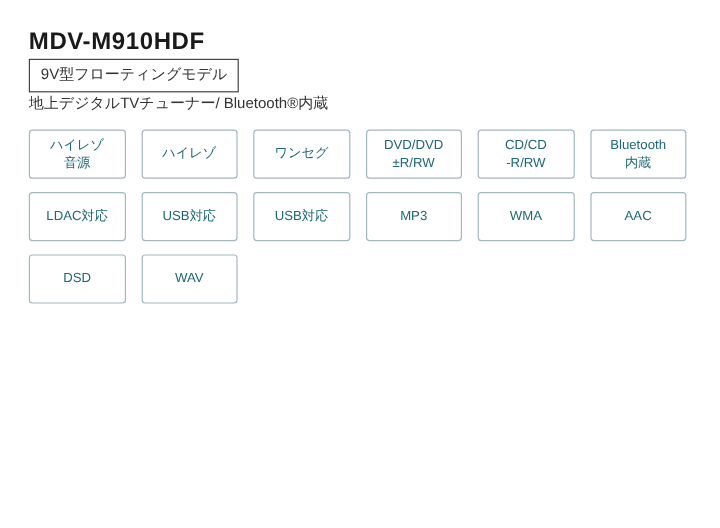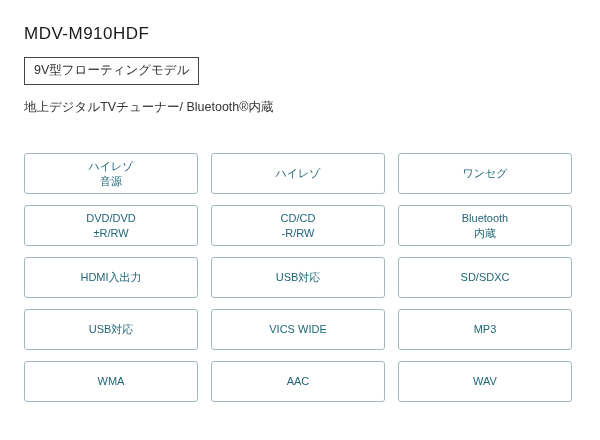--- a/index.html
+++ b/index.html
@@ -9,44 +9,43 @@
     --body-text:#333333;
   }
   *{box-sizing:border-box;margin:0;padding:0;}
   html,body{width:600px;height:440px;background:#ffffff;overflow:hidden;}
   body{
     font-family:"Liberation Sans","DejaVu Sans",sans-serif;
     color:var(--body-text);
     padding:24px 26px 0 24px;
   }
   .product-title{
-    font-size:17px;
-    font-weight:normal;
+    font-size:20px;
+    font-weight:bold;
     color:var(--ink);
     letter-spacing:0.5px;
   }
   .model-type-box{
     display:inline-block;
-    margin-top:13px;
+    margin-top:2px;
     border:1px solid #444444;
     padding:4px 9px 5px 9px;
     font-size:12.5px;
     color:var(--body-text);
     background:#ffffff;
   }
   .description{
-    margin-top:13px;
     font-size:12.5px;
     line-height:1.55;
     color:var(--body-text);
   }
   .feature-grid{
-    margin-top:36px;
+    margin-top:12px;
     display:grid;
-    grid-template-columns:repeat(3,1fr);
+    grid-template-columns:repeat(6,1fr);
     column-gap:13px;
     row-gap:11px;
     width:548px;
   }
   .badge{
     height:41px;
     background:#ffffff;
     border:1px solid var(--badge-border);
     border-radius:3px;
     display:flex;
@@ -91,42 +90,39 @@
     </div>
     <div class="badge">
       <span>CD/CD
 -R/RW</span>
     </div>
     <div class="badge">
       <span>Bluetooth
 内蔵</span>
     </div>
     <div class="badge">
-      <span>HDMI入出力</span>
+      <span>LDAC対応</span>
     </div>
     <div class="badge">
       <span>USB対応</span>
     </div>
     <div class="badge">
-      <span>SD/SDXC</span>
-    </div>
-    <div class="badge">
       <span>USB対応</span>
-    </div>
-    <div class="badge">
-      <span>VICS WIDE</span>
     </div>
     <div class="badge">
       <span>MP3</span>
     </div>
     <div class="badge">
       <span>WMA</span>
     </div>
     <div class="badge">
       <span>AAC</span>
     </div>
     <div class="badge">
+      <span>DSD</span>
+    </div>
+    <div class="badge">
       <span>WAV</span>
     </div>
   </div>
 
 
 
 
 </body></html>

